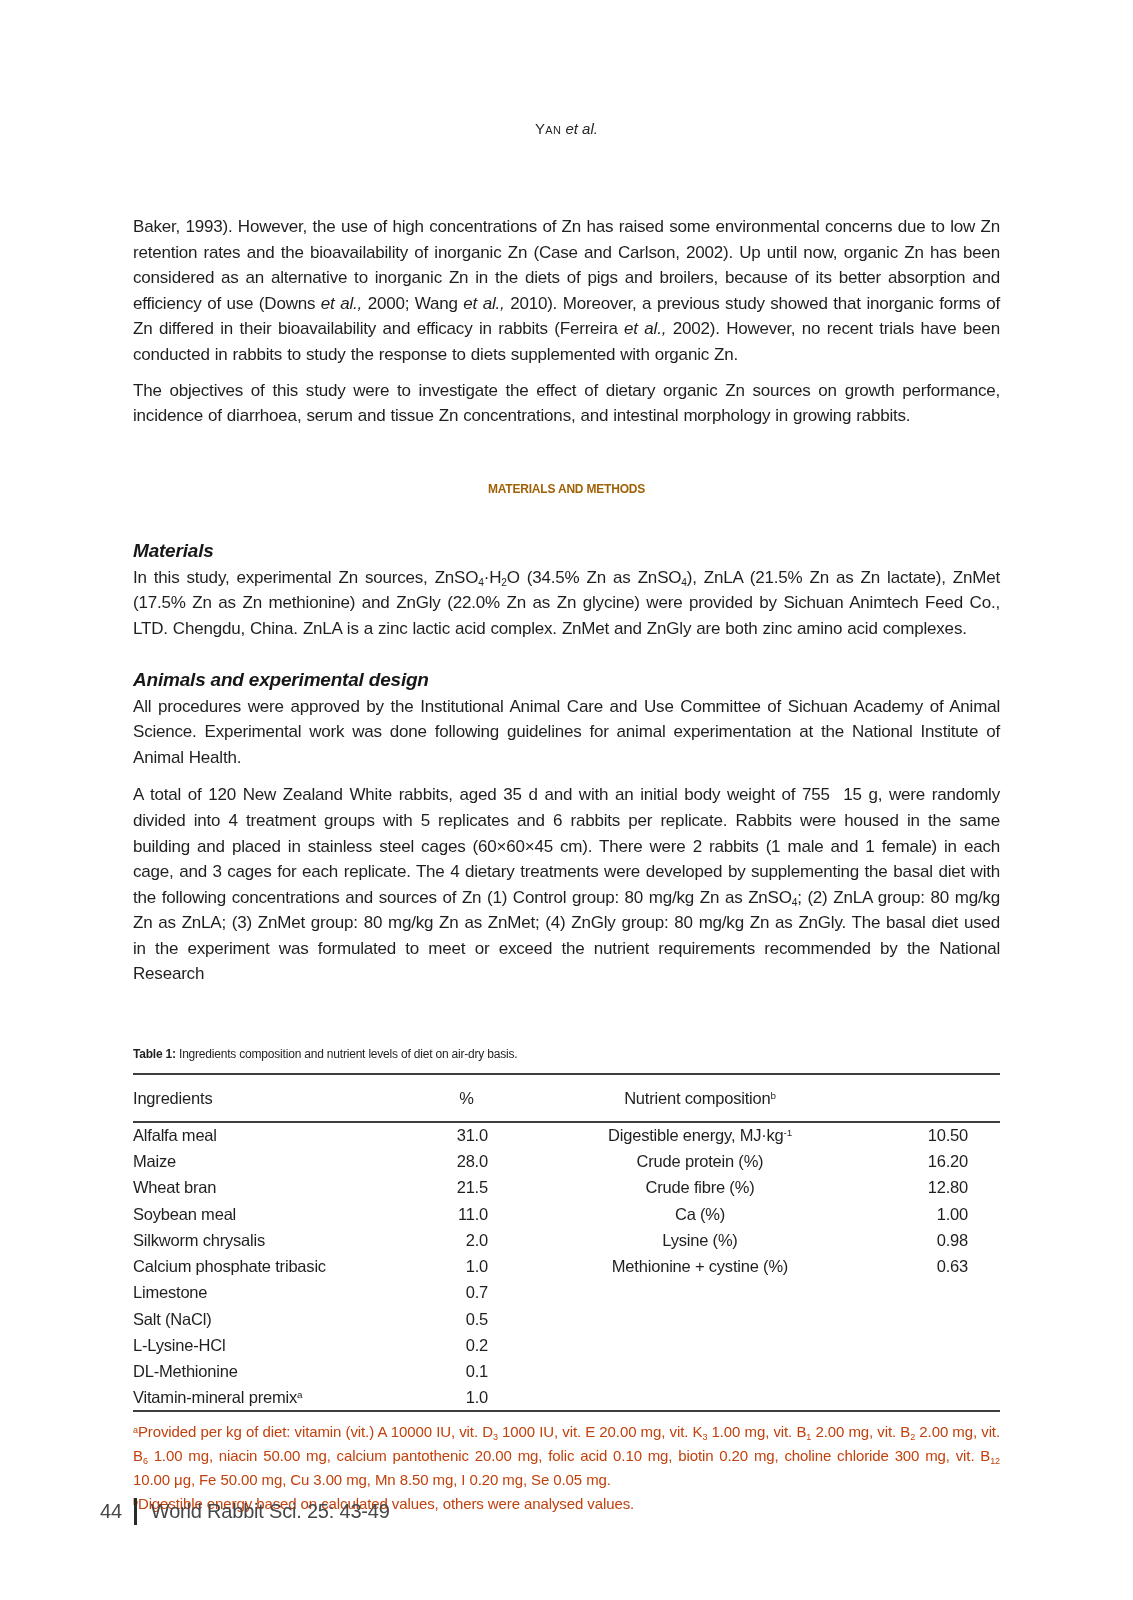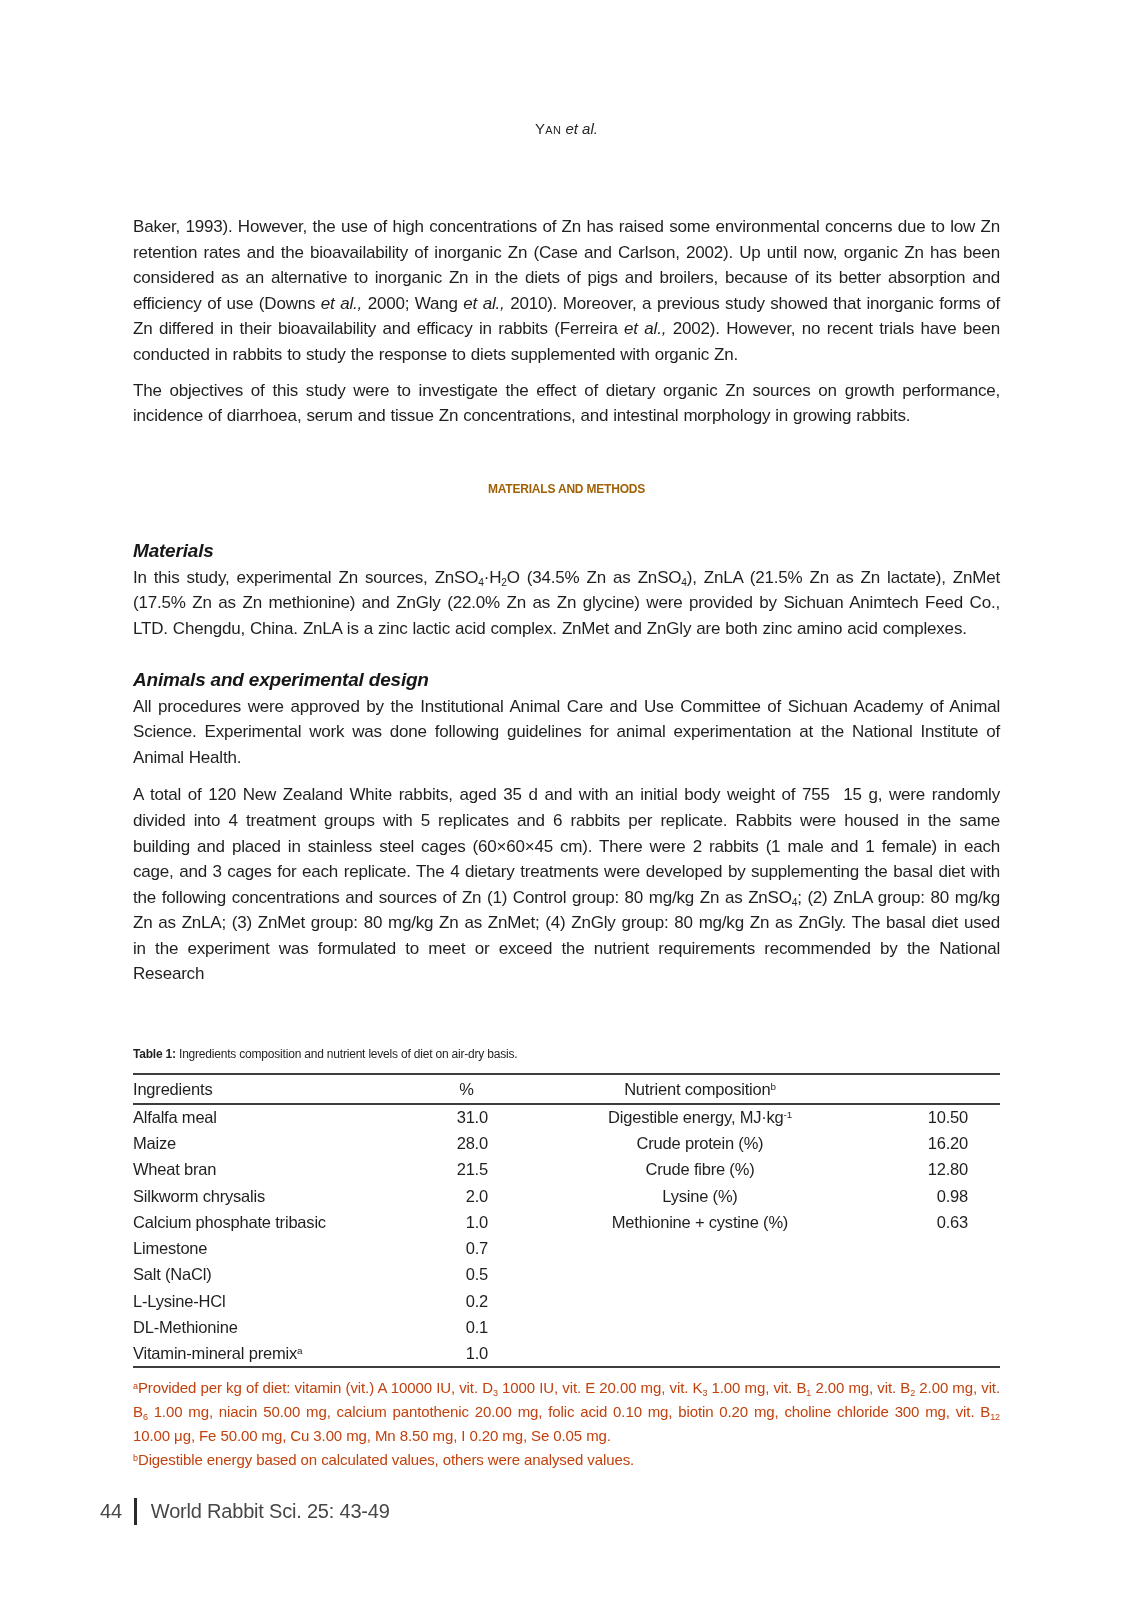--- a/index.html
+++ b/index.html
@@ -74,21 +74,21 @@
   table.t1 {
     width: 100%;
     border-collapse: collapse;
     border-top: 2px solid #3d3d3d;
     border-bottom: 2px solid #3d3d3d;
     font-size: 16.5px;
     letter-spacing: -0.2px;
   }
   table.t1 th {
     font-weight: normal;
-    height: 30px;
+    height: 48px;
     border-bottom: 2px solid #3d3d3d;
     vertical-align: middle;
   }
   table.t1 td {
     height: 26.3px;
     vertical-align: middle;
   }
   .col-ing { text-align: left; }
   .col-pct { text-align: right; padding-right: 12px; }
   th.col-pct { text-align: center; padding-right: 0; }
@@ -176,20 +176,26 @@
               <td class="col-nut">Crude protein (%)</td>
               <td class="col-val">16.20</td>
             </tr>
             <tr>
               <td class="col-ing">Wheat bran</td>
               <td class="col-pct">21.5</td>
               <td class="col-nut">Crude fibre (%)</td>
               <td class="col-val">12.80</td>
             </tr>
             <tr>
+              <td class="col-ing">Soybean meal</td>
+              <td class="col-pct">11.0</td>
+              <td class="col-nut">Ca (%)</td>
+              <td class="col-val">1.00</td>
+            </tr>
+            <tr>
               <td class="col-ing">Silkworm chrysalis</td>
               <td class="col-pct">2.0</td>
               <td class="col-nut">Lysine (%)</td>
               <td class="col-val">0.98</td>
             </tr>
             <tr>
               <td class="col-ing">Calcium phosphate tribasic</td>
               <td class="col-pct">1.0</td>
               <td class="col-nut">Methionine + cystine (%)</td>
               <td class="col-val">0.63</td>

